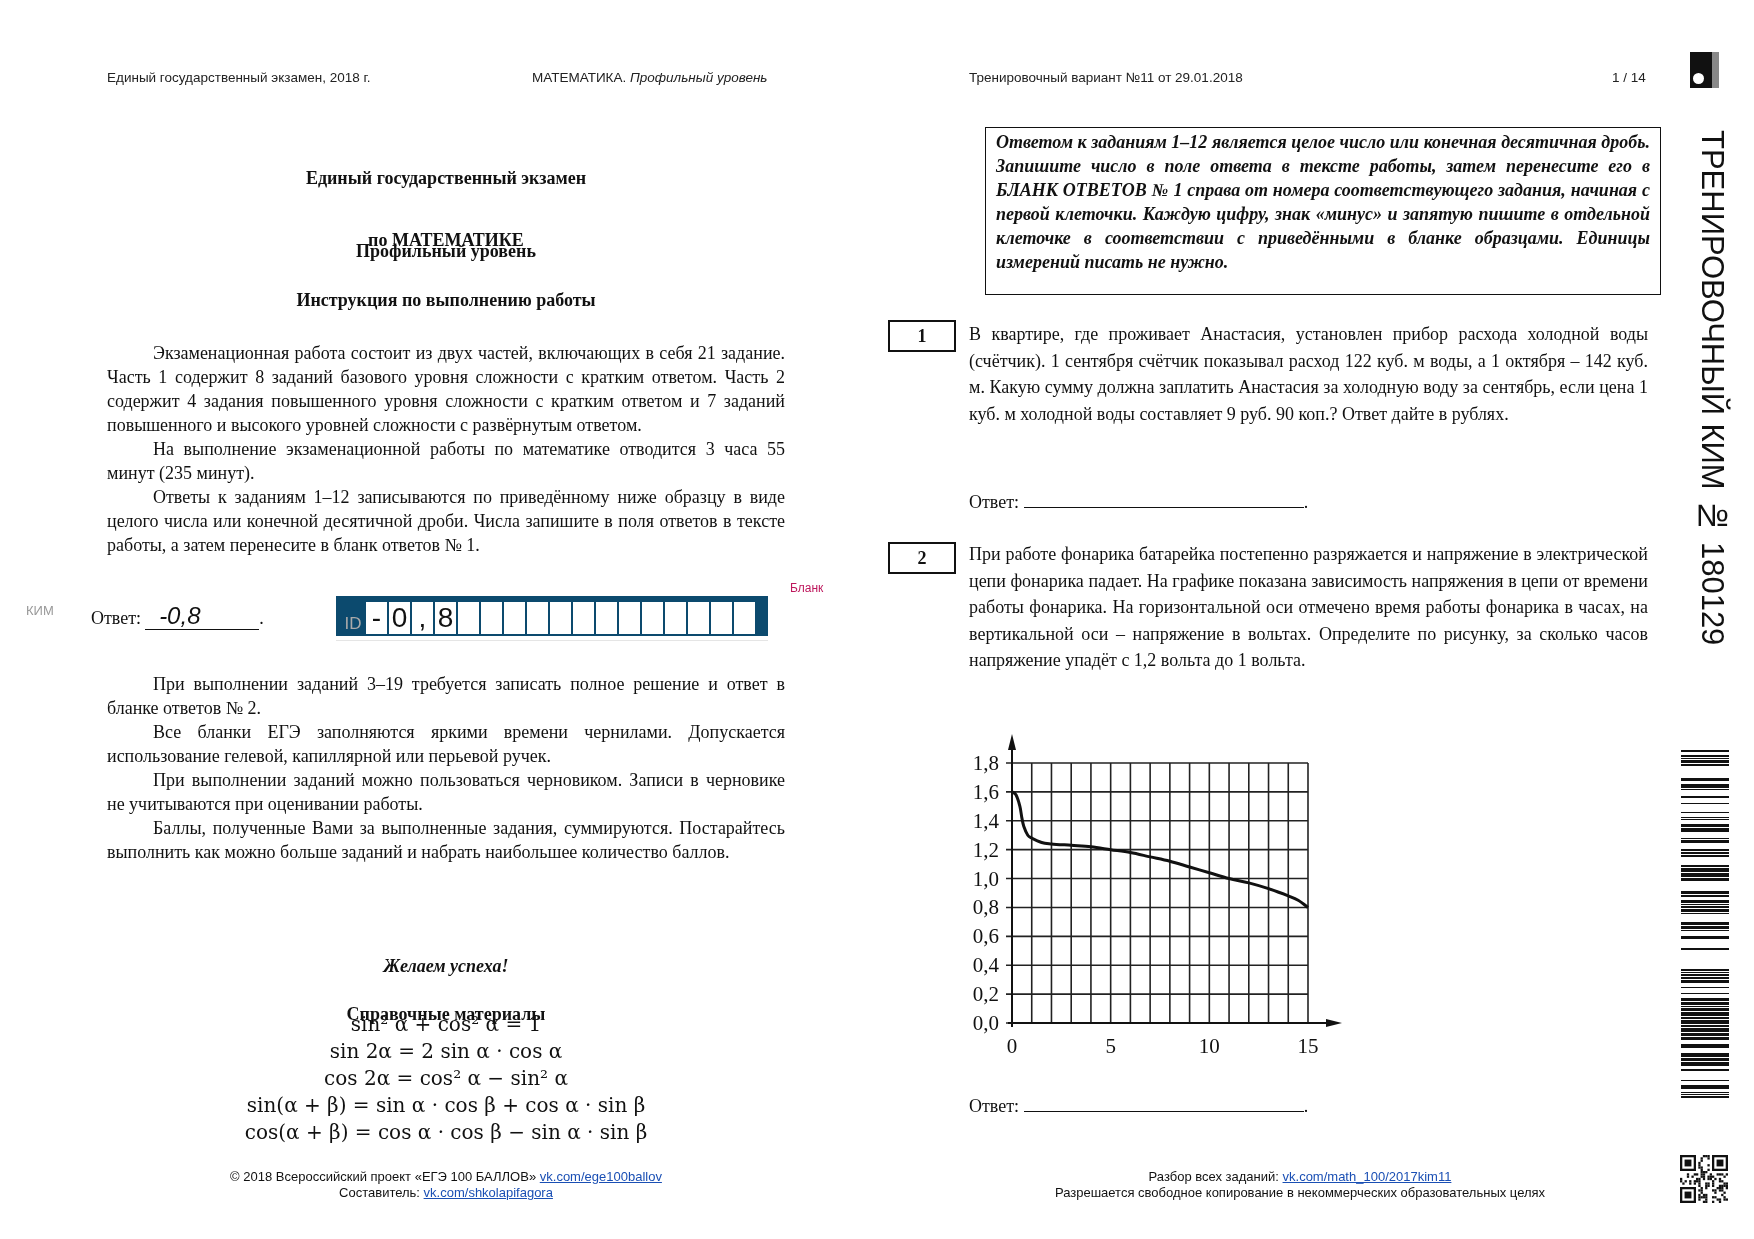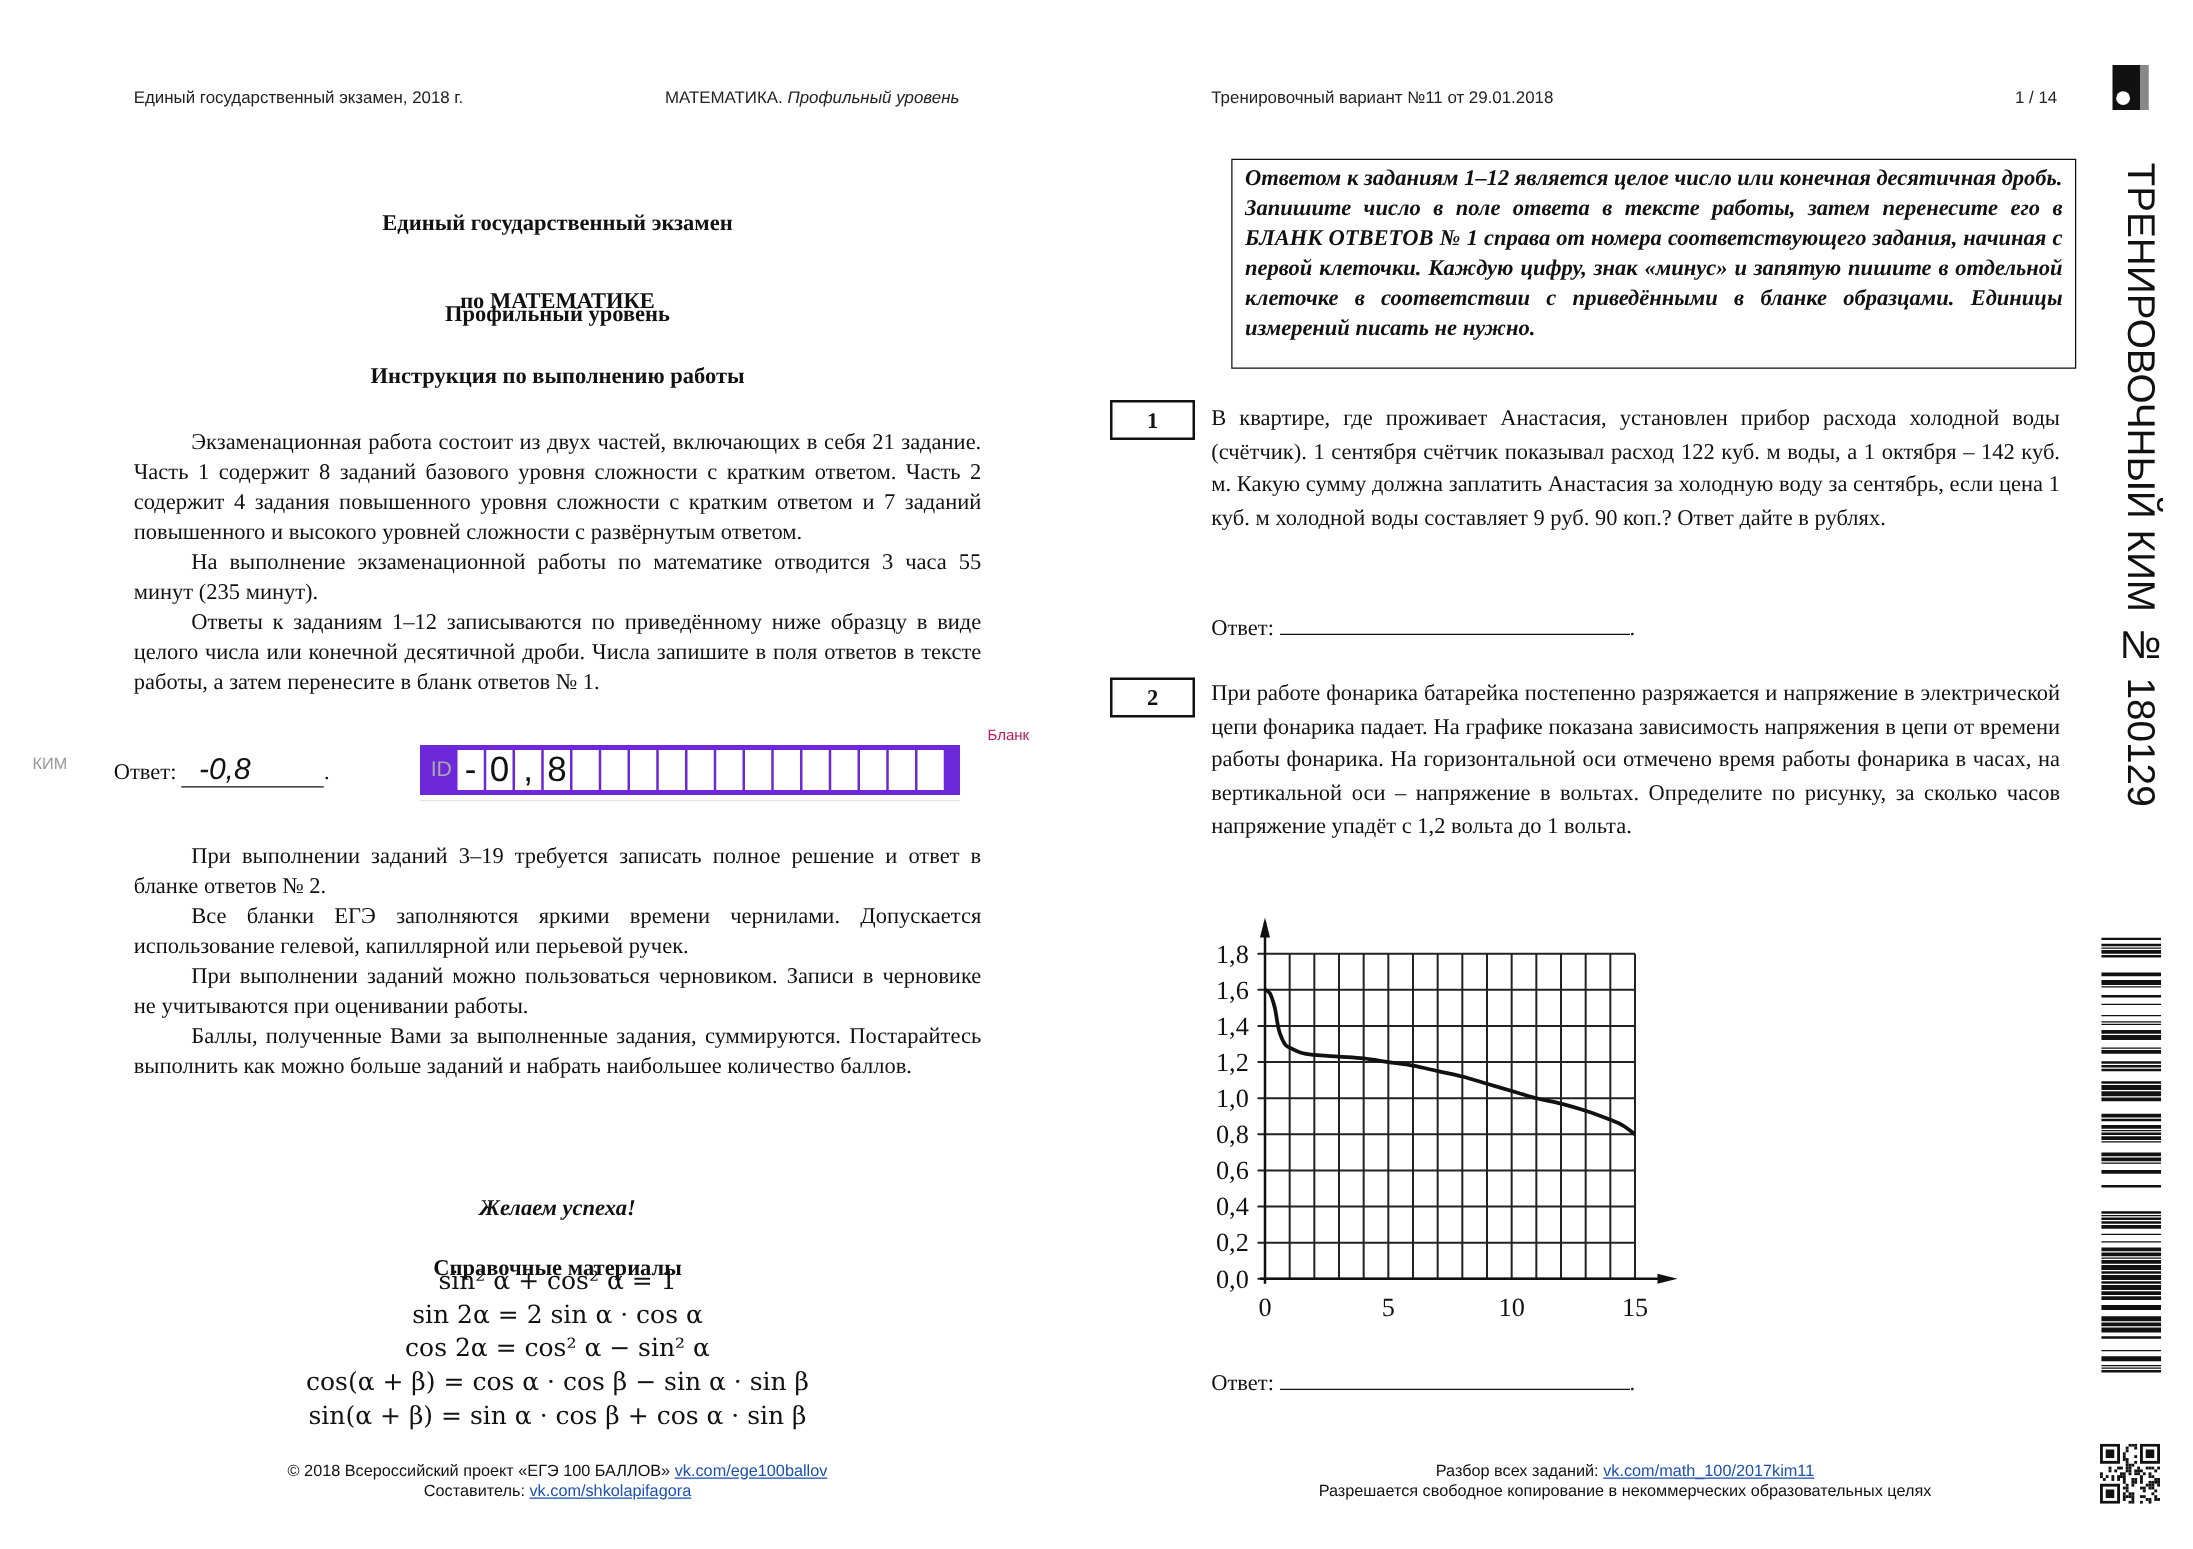--- a/index.html
+++ b/index.html
@@ -13,21 +13,21 @@
   .hdr i { font-style: italic; }
 
   
   .left { left: 107px; width: 678px; }
   .center-title { text-align: center; font-weight: bold; font-size: 18px; line-height: 23px; margin-top: 39px; }
   .para { font-size: 18px; line-height: 24px; text-align: justify; text-indent: 46px; margin: 0; }
 
   .kim-label { left: 26px; top: 603px; font-size: 13px; color: #999; }
   .answer-label { font-size: 18px; }
   .answer-sample-line { display: inline-block; width: 100px; border-bottom: 1.5px solid #111; font-style: italic; font-family: "Liberation Sans", sans-serif; font-size: 24px; padding-left: 14px; line-height: 26px; }
-  .blank-strip { left: 336px; top: 596px; width: 432px; height: 40px; background: #6d28d9; display: flex; align-items: center; padding: 2px 4px; box-sizing: border-box; }
+  .blank-strip { left: 336px; top: 596px; width: 432px; height: 40px; background: #0c4a6e; display: flex; align-items: flex-end; padding: 2px 4px; box-sizing: border-box; }
   .blank-strip .id { color: #aaa; font-size: 17px; width: 26px; text-align: center; font-family: "Liberation Sans", sans-serif; }
   .cell { width: 21px; height: 32px; background: #fff; margin-right: 2px; font-family: "Liberation Sans", sans-serif; font-size: 28px; line-height: 32px; text-align: center; color: #111; }
   .blank-under { left: 336px; top: 640px; width: 432px; height: 1px; background: #e5e5e5; }
   .blank-label { left: 790px; top: 581px; font-size: 12px; color: #be185d; }
 
   .formula { text-align: center; font-size: 20px; line-height: 27px; font-family: "DejaVu Serif", serif; }
 
   
   .foot { font-size: 13px; text-align: center; color: #111; line-height: 16px; }
   .foot a { color: #1a4fb4; text-decoration: underline; }
@@ -113,22 +113,22 @@
   <p class="para">Баллы, полученные Вами за выполненные задания, суммируются. Постарайтесь выполнить как можно больше заданий и набрать наибольшее количество баллов.</p>
 </div>
 
 <div class="abs left serif center-title" style="top:916px; font-style:italic;">Желаем успеха!</div>
 <div class="abs left serif center-title" style="top:964px;">Справочные материалы</div>
 
 <div class="abs left" style="top:1011px;">
   <div class="formula">sin² α + cos² α = 1</div>
   <div class="formula">sin 2α = 2 sin α · cos α</div>
   <div class="formula">cos 2α = cos² α − sin² α</div>
+  <div class="formula">sin(α + β) = sin α · cos β + cos α · sin β</div>
   <div class="formula">cos(α + β) = cos α · cos β − sin α · sin β</div>
-  <div class="formula">sin(α + β) = sin α · cos β + cos α · sin β</div>
 </div>
 
 <div class="abs foot sans" style="left:107px; width:678px; top:1169px;">
   <div>
     <span>© 2018 Всероссийский проект «ЕГЭ 100 БАЛЛОВ»</span>
     <a>vk.com/ege100ballov</a>
   </div>
   <div>
     <span>Составитель:</span>
     <a>vk.com/shkolapifagora</a>

